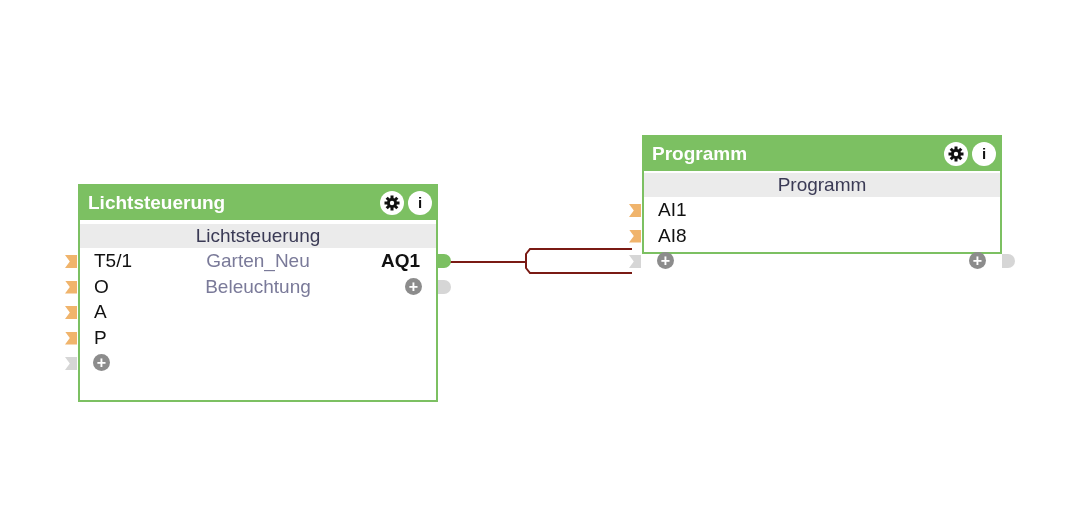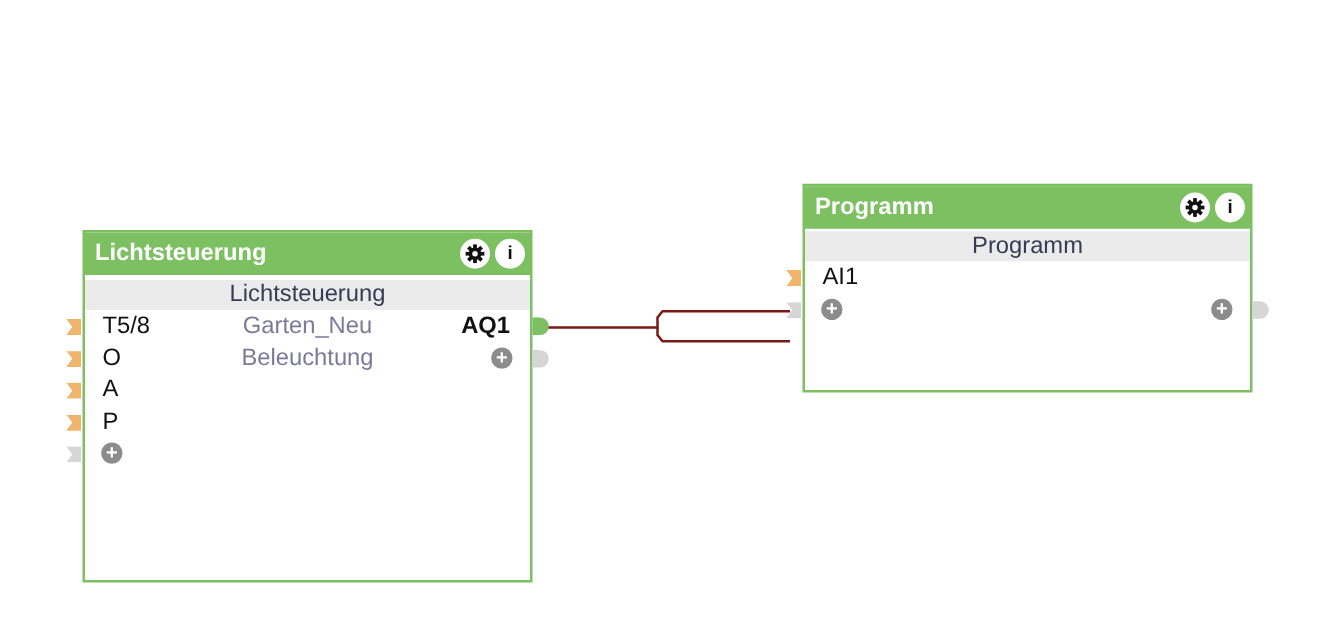--- a/index.html
+++ b/index.html
@@ -78,21 +78,21 @@
     svg.wires { position: absolute; left: 0; top: 0; }
   </style>
 </head>
 <body>
 
 <svg class="wires" width="1074" height="506">
   <path d="M 437 262 L 526 262 L 526 254 L 530 249 L 632 249" fill="none" stroke="#7a1a14" stroke-width="2"></path>
   <path d="M 526 262 L 526 268 L 530 273 L 632 273" fill="none" stroke="#7a1a14" stroke-width="2"></path>
 </svg>
 
-<div class="block" style="left:66px; top:184px; width:360px; height:282px;">
+<div class="block" style="left:78px; top:184px; width:360px; height:218px;">
   <div class="block-header">
     <span>Lichtsteuerung</span>
     <div class="hdr-icons">
       <div class="hdr-icon">
         <svg width="16" height="16" viewBox="0 0 16 16">
           <g fill="#111">
             <circle cx="8" cy="8" r="5"></circle>
             <rect x="6.5" y="0.5" width="3" height="4"></rect>
             <rect x="6.5" y="11.5" width="3" height="4"></rect>
             <rect x="0.5" y="6.5" width="4" height="3"></rect>
@@ -107,21 +107,21 @@
       </div>
       <div class="hdr-icon">
         <span>i</span>
       </div>
     </div>
   </div>
   <div class="block-sub">Lichtsteuerung</div>
 
   <div class="row">
     <span class="in-port"></span>
-    <span class="lbl">T5/8</span>
+    <span class="lbl">T5/1</span>
     <span class="mid">Garten_Neu</span>
     <span class="out">AQ1</span>
     <span class="out-port"></span>
   </div>
   <div class="row">
     <span class="in-port"></span>
     <span class="lbl">O</span>
     <span class="mid">Beleuchtung</span>
     <span class="plus right">+</span>
     <span class="out-port empty"></span>
@@ -133,21 +133,21 @@
   <div class="row">
     <span class="in-port"></span>
     <span class="lbl">P</span>
   </div>
   <div class="row">
     <span class="in-port empty"></span>
     <span class="plus left">+</span>
   </div>
 </div>
 
-<div class="block" style="left:642px; top:147px; width:360px; height:167px;">
+<div class="block" style="left:642px; top:135px; width:360px; height:119px;">
   <div class="block-header">
     <span>Programm</span>
     <div class="hdr-icons">
       <div class="hdr-icon">
         <svg width="16" height="16" viewBox="0 0 16 16">
           <g fill="#111">
             <circle cx="8" cy="8" r="5"></circle>
             <rect x="6.5" y="0.5" width="3" height="4"></rect>
             <rect x="6.5" y="11.5" width="3" height="4"></rect>
             <rect x="0.5" y="6.5" width="4" height="3"></rect>
@@ -165,18 +165,22 @@
       </div>
     </div>
   </div>
   <div class="block-sub" style="margin-top:2px;">Programm</div>
 
   <div class="row">
     <span class="in-port"></span>
     <span class="lbl">AI1</span>
   </div>
   <div class="row">
+    <span class="in-port"></span>
+    <span class="lbl">AI8</span>
+  </div>
+  <div class="row">
     <span class="in-port empty"></span>
     <span class="plus left">+</span>
     <span class="plus right">+</span>
     <span class="out-port empty"></span>
   </div>
 </div>
 
 </body></html>

